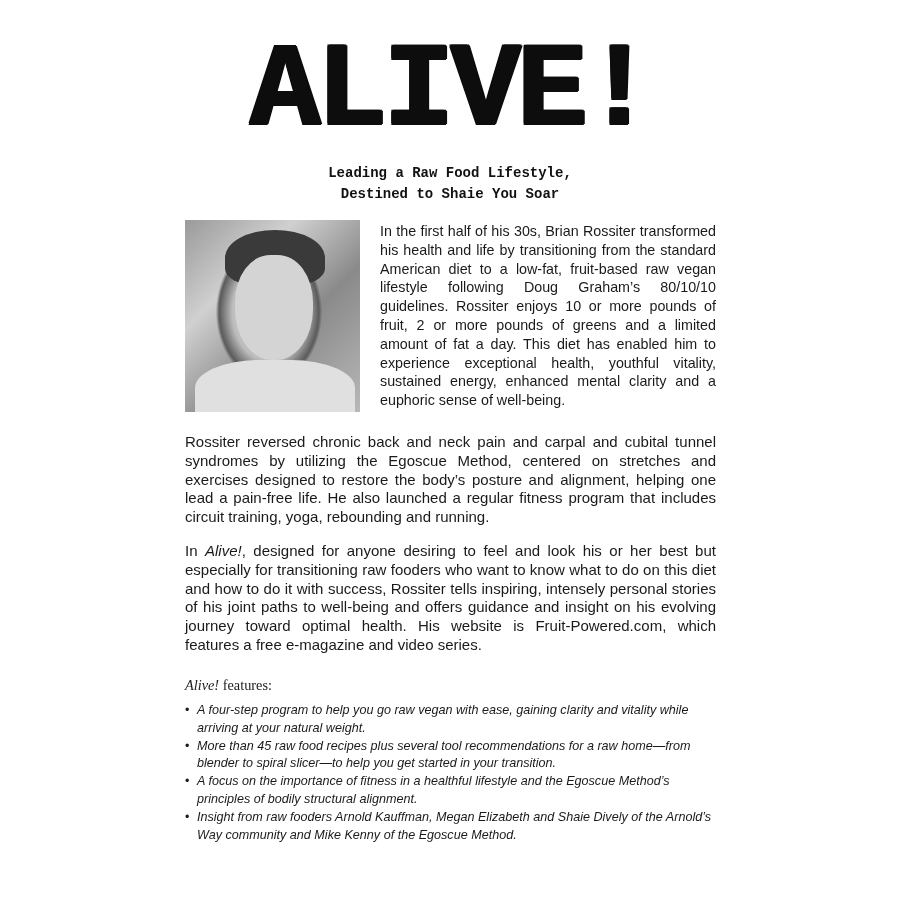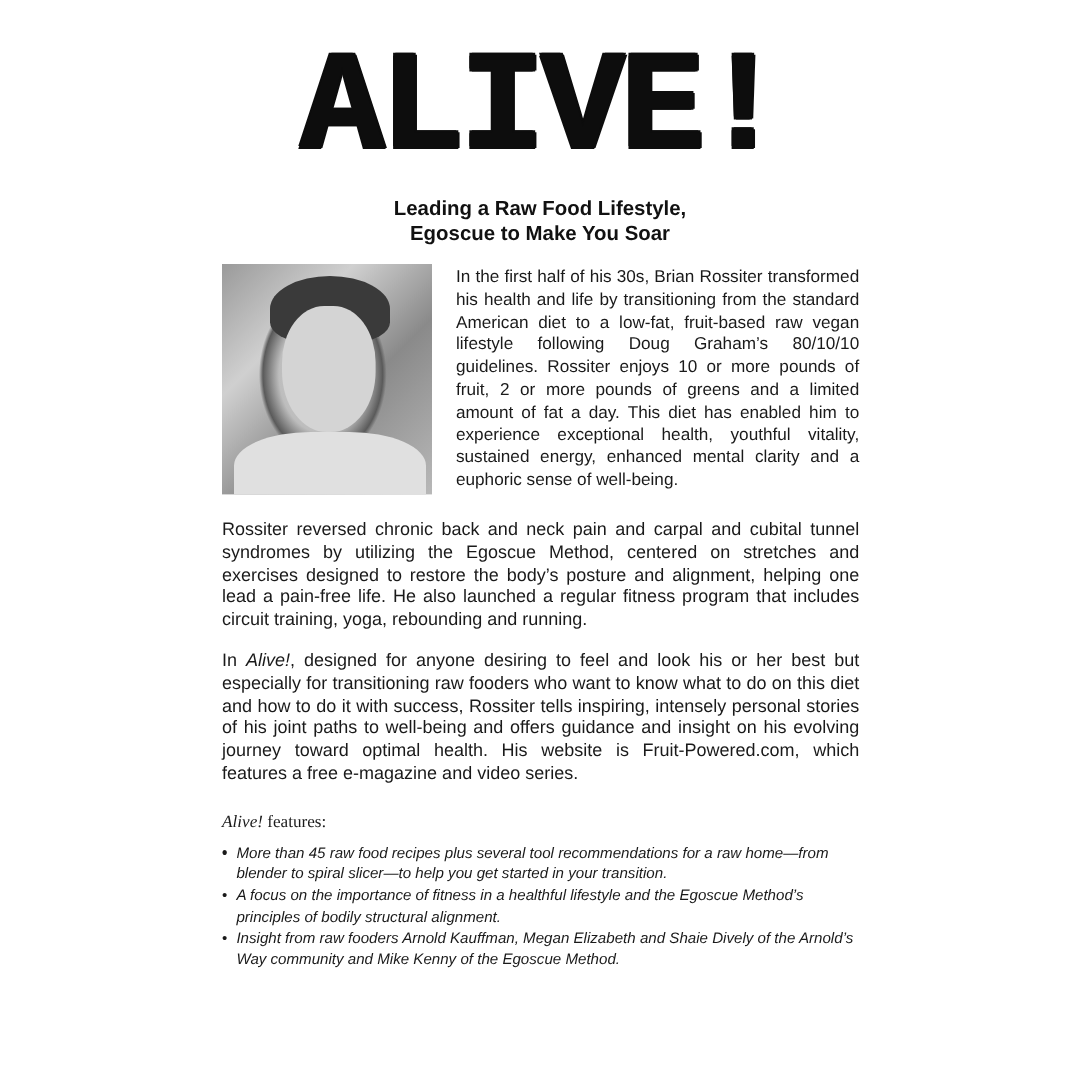--- a/index.html
+++ b/index.html
@@ -3,21 +3,21 @@
 <meta charset="utf-8">
 <style>
   html, body { margin:0; padding:0; background:#ffffff; }
   body { width:900px; height:900px; position:relative; overflow:hidden; color:#1a1a1a;
          font-family:"Liberation Sans", sans-serif; }
   .title { position:absolute; left:0; top:28px; width:900px; text-align:center;
            font-family:"Liberation Mono", monospace; font-weight:bold; font-size:118px;
            letter-spacing:-4px; line-height:130px; color:#0d0d0d;
            text-shadow: 1px 1px 0 #0d0d0d, -1px 1px 0 #0d0d0d, 1px -1px 0 #0d0d0d, -1px -1px 0 #0d0d0d, 2px 0 0 #0d0d0d; }
   .subtitle { position:absolute; left:0; top:163px; width:900px; text-align:center;
-              font-family:Liberation Sans, sans-serif; font-weight:bold; font-size:17px;
+              font-family:Liberation Mono, monospace; font-weight:bold; font-size:14px;
               line-height:21px; color:#111; }
   .photo { position:absolute; left:185px; top:220px; width:175px; height:192px;
            background: radial-gradient(ellipse 38% 46% at 48% 48%, #d8d8d8 0%, #bdbdbd 55%, #5a5a5a 75%, transparent 80%),
                        linear-gradient(135deg, #9a9a9a 0%, #d0d0d0 30%, #8a8a8a 60%, #b8b8b8 100%);
            overflow:hidden; }
   .photo .hair { position:absolute; left:40px; top:10px; width:100px; height:55px; border-radius:50% 50% 30% 30%;
                  background:#3a3a3a; }
   .photo .face { position:absolute; left:50px; top:35px; width:78px; height:105px; border-radius:45% 45% 48% 48%;
                  background:#d4d4d4; }
   .photo .shirt { position:absolute; left:10px; top:140px; width:160px; height:70px; border-radius:40% 40% 0 0;
@@ -32,35 +32,35 @@
                font-size:12.6px; line-height:17.6px; font-style:italic; }
   .feat-list li { position:relative; padding-left:12px; margin-bottom:0.5px; }
   .feat-list li .bullet { position:absolute; left:0; top:0; font-style:normal; }
 </style>
 </head>
 <body>
 
 <div class="title">ALIVE!</div>
 <div class="subtitle">
   <div>Leading a Raw Food Lifestyle,</div>
-  <div>Egoscue to Make You Soar</div>
+  <div>Destined to Shaie You Soar</div>
 </div>
 
 <div class="photo" aria-label="Black and white portrait of Brian Rossiter smiling">
   <div class="shirt"></div>
   <div class="hair"></div>
   <div class="face"></div>
 </div>
 
 <div class="intro">In the first half of his 30s, Brian Rossiter transformed his health and life by transitioning from the standard American diet to a low-fat, fruit-based raw vegan lifestyle following Doug Graham’s 80/10/10 guidelines. Rossiter enjoys 10 or more pounds of fruit, 2 or more pounds of greens and a limited amount of fat a day. This diet has enabled him to experience exceptional health, youthful vitality, sustained energy, enhanced mental clarity and a euphoric sense of well-being.</div>
 
 <div class="para p2">Rossiter reversed chronic back and neck pain and carpal and cubital tunnel syndromes by utilizing the Egoscue Method, centered on stretches and exercises designed to restore the body’s posture and alignment, helping one lead a pain-free life. He also launched a regular fitness program that includes circuit training, yoga, rebounding and running.</div>
 
 <div class="para p3"><span>In </span><i>Alive!</i><span>, designed for anyone desiring to feel and look his or her best but especially for transitioning raw fooders who want to know what to do on this diet and how to do it with success, Rossiter tells inspiring, intensely personal stories of his joint paths to well-being and offers guidance and insight on his evolving journey toward optimal health. His website is Fruit-Powered.com, which features a free e-magazine and video series.</span></div>
 
 <div class="feat-head"><i>Alive!</i><span> features:</span></div>
 
 <ul class="feat-list">
-  <li><span class="bullet">•</span></li>
+  <li><span class="bullet">•</span><span>A four-step program to help you go raw vegan with ease, gaining clarity and vitality while arriving at your natural weight.</span></li>
   <li><span class="bullet">•</span><span>More than 45 raw food recipes plus several tool recommendations for a raw home—from blender to spiral slicer—to help you get started in your transition.</span></li>
   <li><span class="bullet">•</span><span>A focus on the importance of fitness in a healthful lifestyle and the Egoscue Method’s principles of bodily structural alignment.</span></li>
   <li><span class="bullet">•</span><span>Insight from raw fooders Arnold Kauffman, Megan Elizabeth and Shaie Dively of the Arnold’s Way community and Mike Kenny of the Egoscue Method.</span></li>
 </ul>
 
 </body></html>

